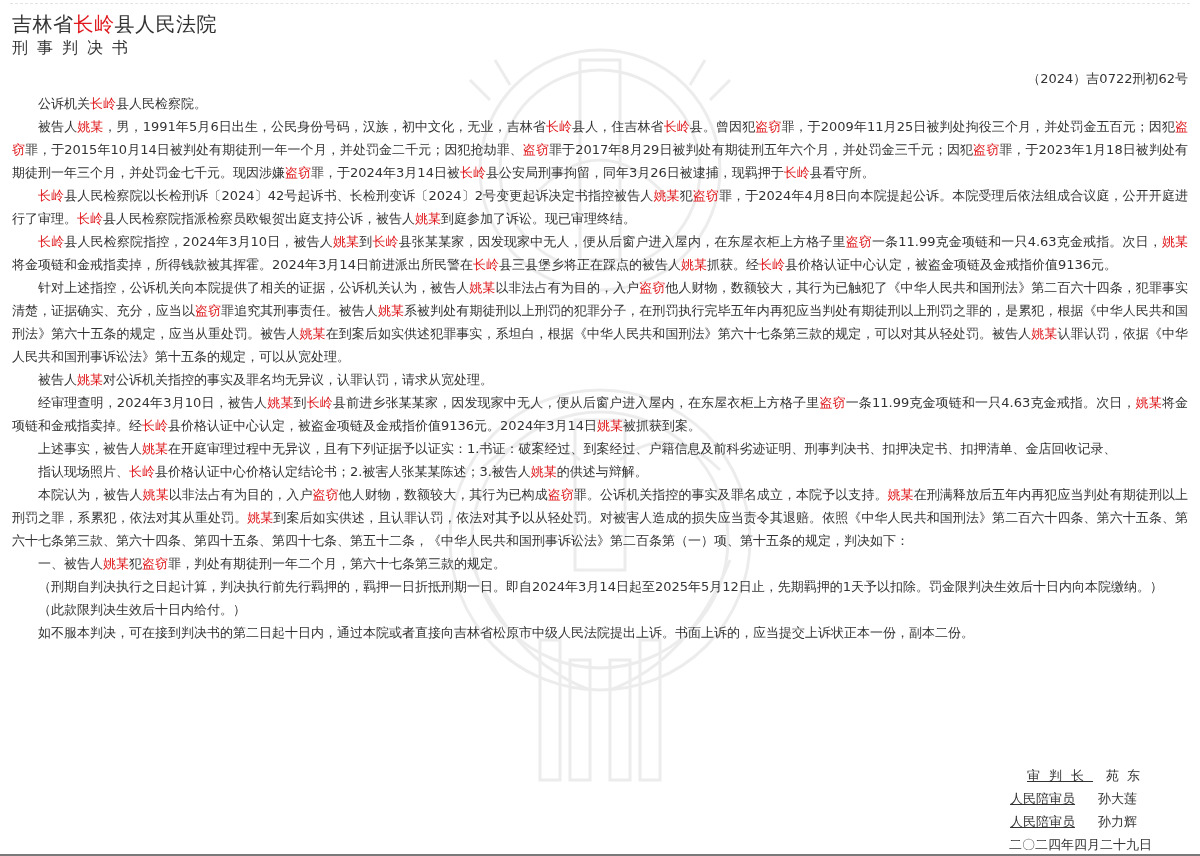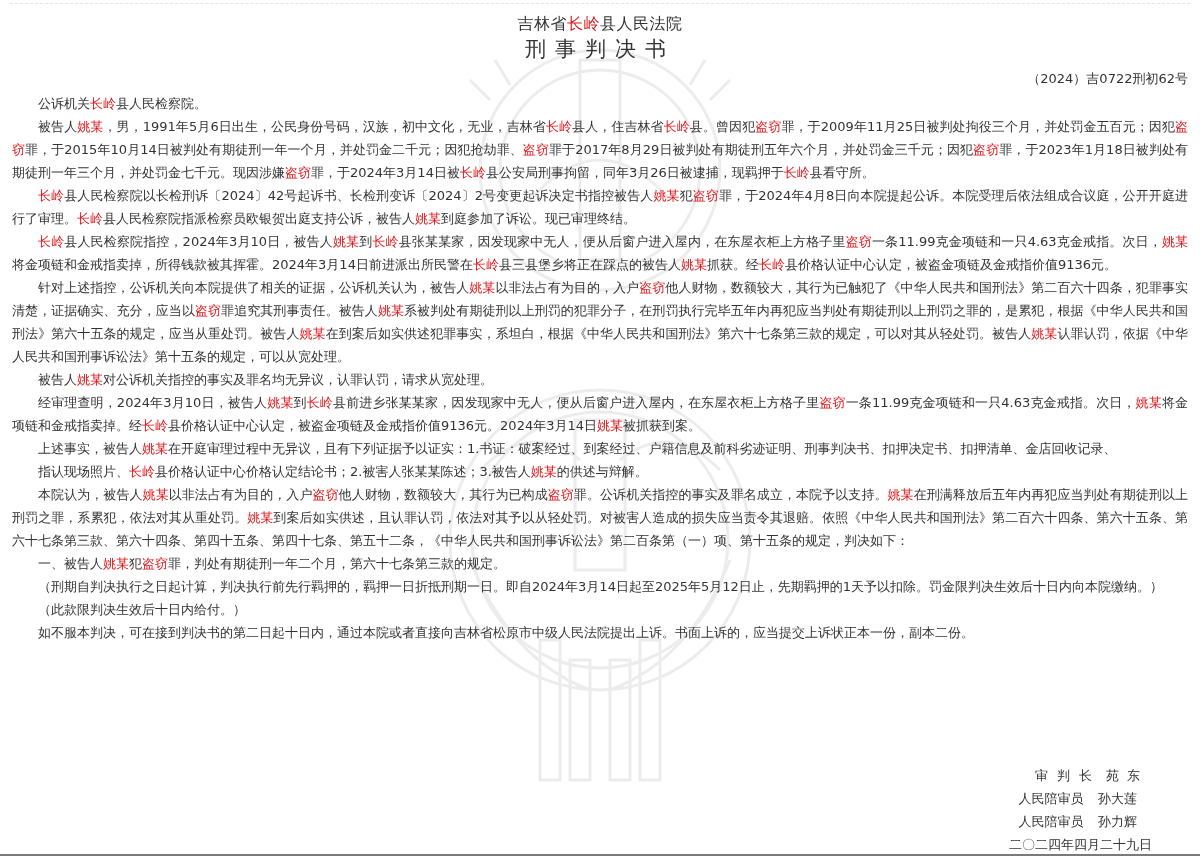--- a/index.html
+++ b/index.html
@@ -3,28 +3,28 @@
 <meta charset="utf-8">
 <style>
   html, body { margin: 0; padding: 0; background: #ffffff; }
   body { width: 1200px; height: 856px; position: relative; overflow: hidden;
          font-family: "DejaVu Sans", "Liberation Sans", sans-serif; color: #333333; }
   .top-rule { position: absolute; left: 10px; right: 10px; top: 3px; height: 0;
               border-top: 1px dashed #e4e4e4; }
   .bottom-rule { position: absolute; left: 0; right: 0; bottom: 0; height: 2px; background: #7a7a7a; }
   .watermark { position: absolute; left: 410px; top: 40px; width: 380px; height: 760px; opacity: 0.13; pointer-events: none; }
   .doc { position: absolute; left: 12px; top: 12px; width: 1176px; font-size: 13px; line-height: 23px; }
-  .court { text-align: center; font-size: 16px; line-height: 24px; color: #333; letter-spacing: 0.5px; }
-  .doc-type { text-align: center; font-size: 21px; line-height: 26px; letter-spacing: 9px; color: #333; margin-bottom: 6px; }
+  .court { font-size: 20px; line-height: 24px; color: #333; letter-spacing: 0.5px; }
+  .doc-type { font-size: 16px; line-height: 26px; letter-spacing: 9px; color: #333; margin-bottom: 6px; font-family: Liberation Mono, monospace; }
   .case-no { text-align: right; font-size: 13px; line-height: 22px; margin-right: 0px; margin-bottom: 2px; }
   p.para { margin: 0; text-indent: 2em; text-align: justify; }
   .hl { color: #e0191d; }
   .signature { position: absolute; right: 48px; top: 764px; width: 160px; font-size: 13px; line-height: 23px; }
   .sig-row { display: flex; justify-content: flex-end; }
-  .sig-role { width: 82px; text-align: center; }
+  .sig-role { width: 82px; text-align: left; text-decoration: underline; }
   .sig-name { width: 54px; text-align: left; margin-left: 6px; }
   .sig-role.spaced { letter-spacing: 9px; margin-right: -9px; }
   .sig-name.spaced { letter-spacing: 8px; margin-right: -8px; }
   .sig-date { text-align: right; }
 </style>
 </head>
 <body>
 
 <div class="top-rule"></div>
 

